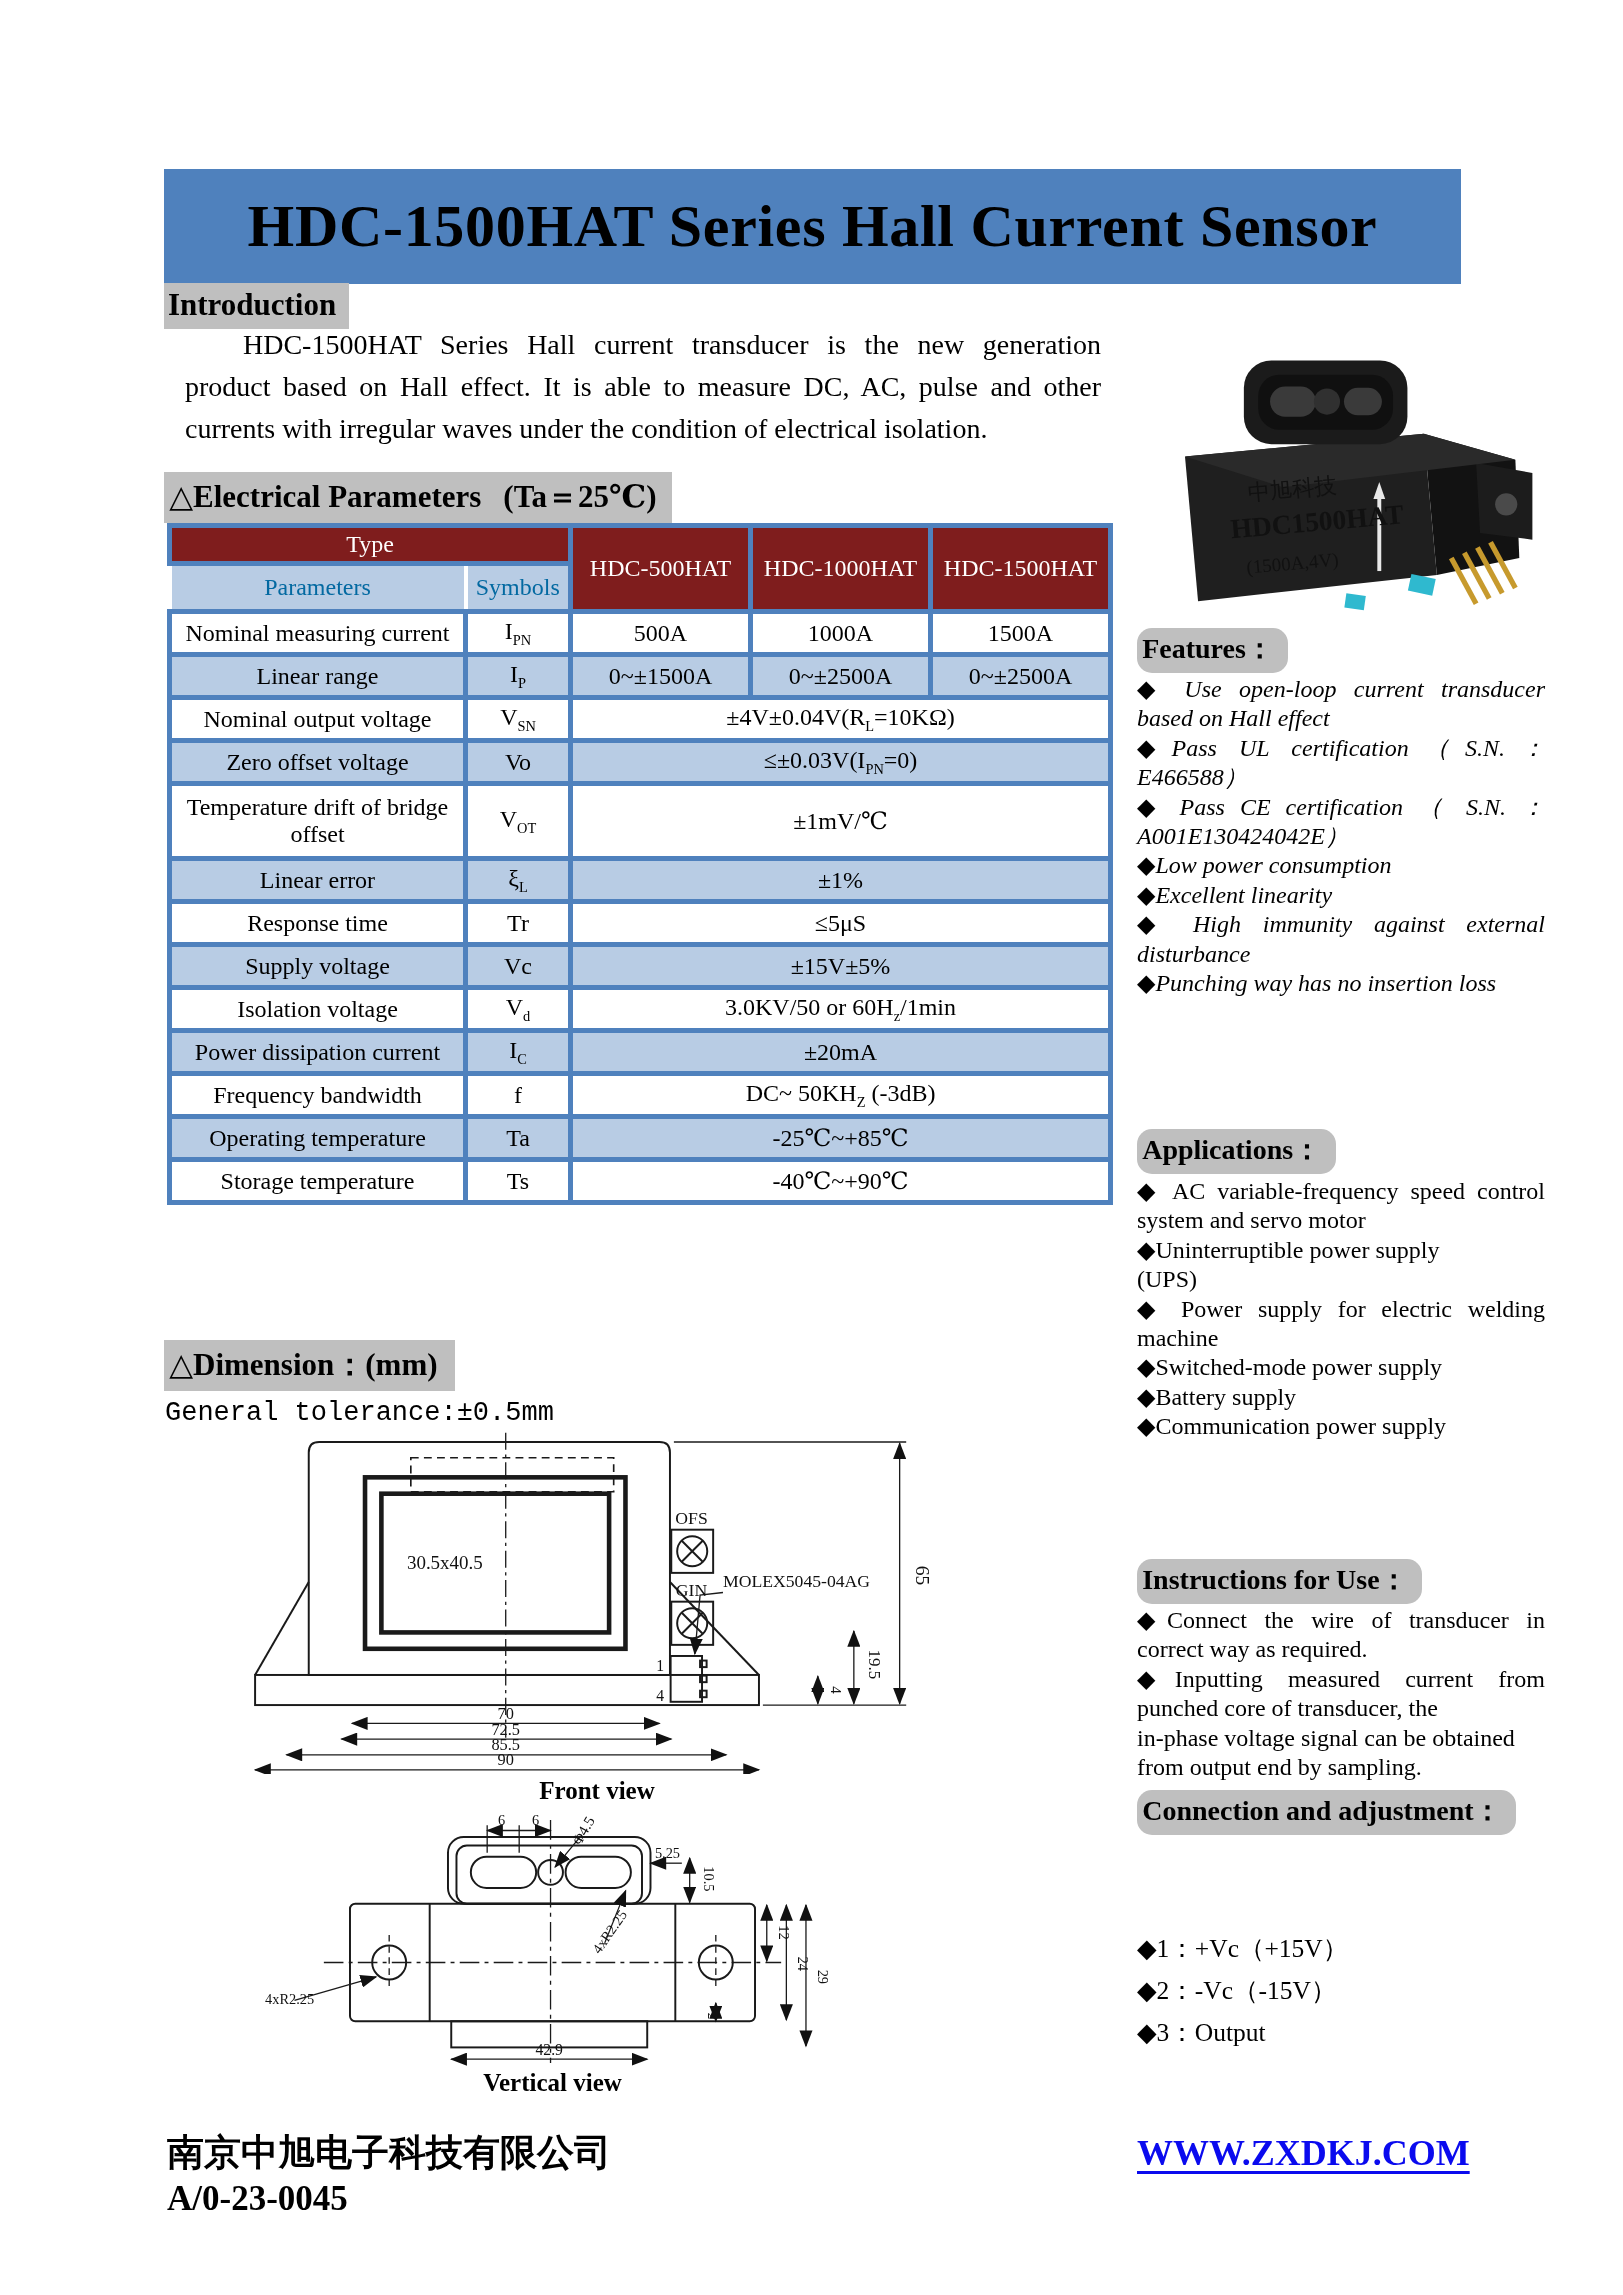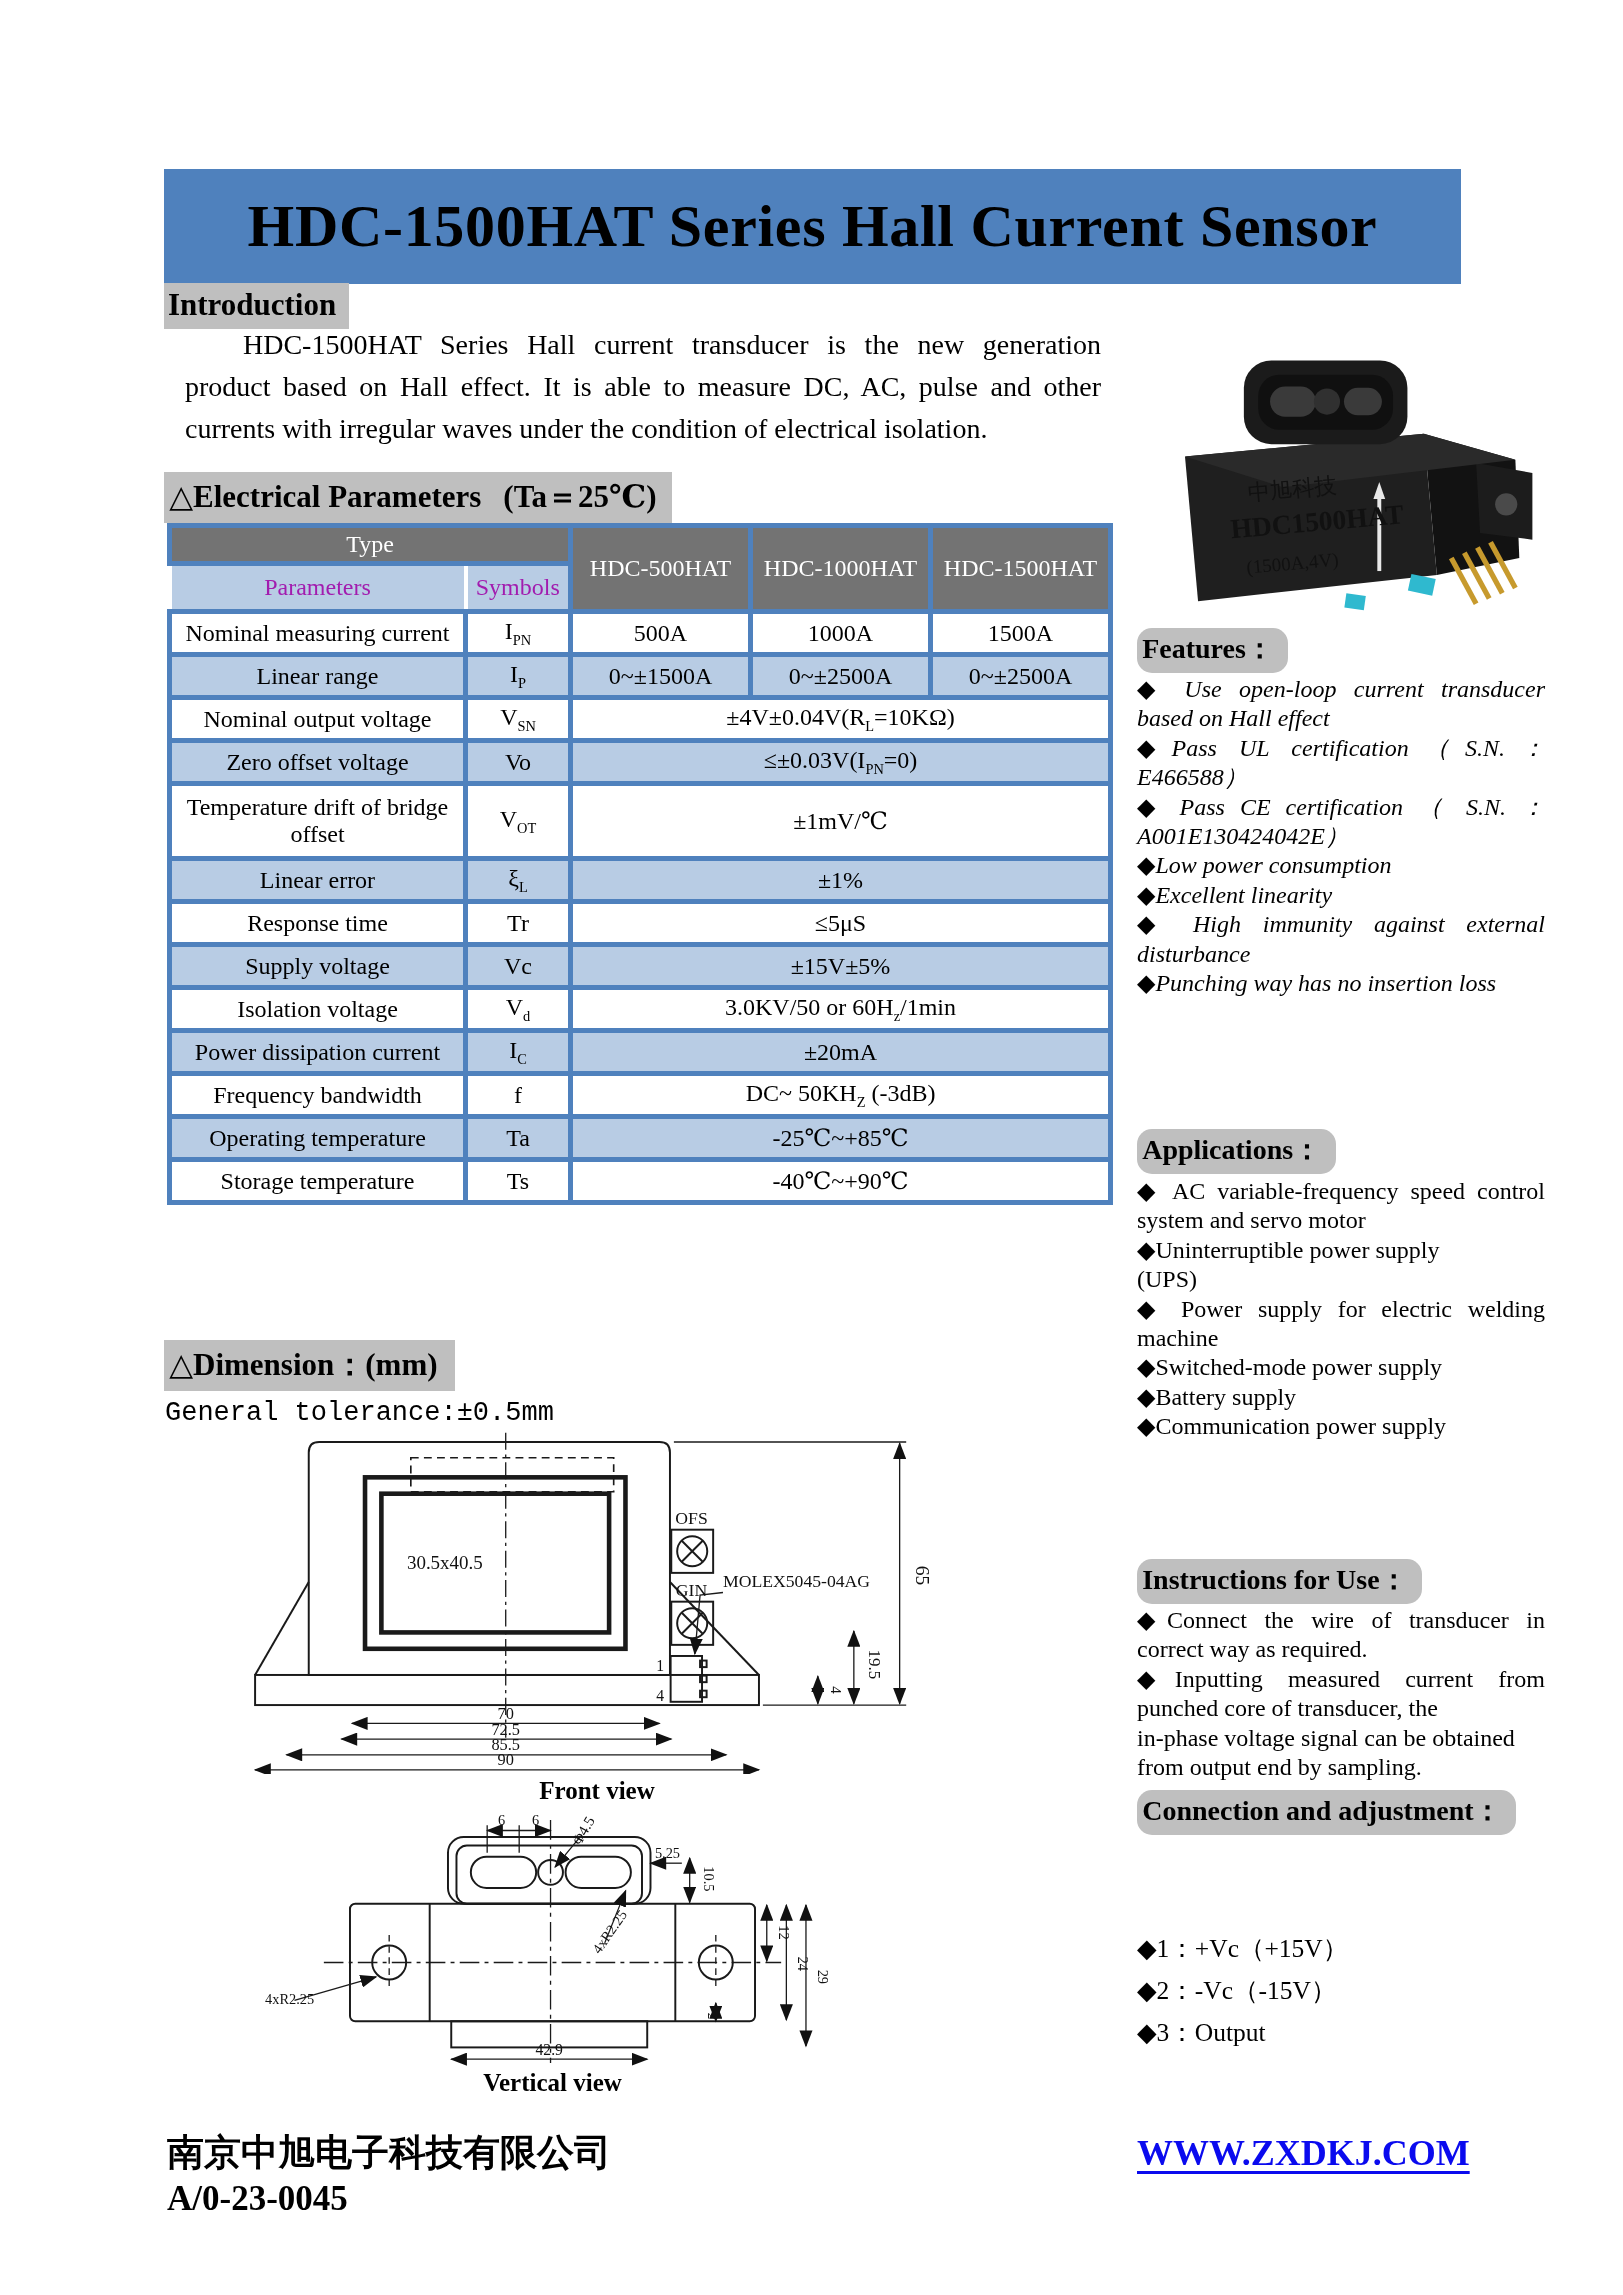--- a/index.html
+++ b/index.html
@@ -22,24 +22,24 @@
   
   .intro-body{position:absolute;left:185px;top:324px;width:916px;font-size:28px;line-height:42px;}
   .jline{text-align:justify;text-align-last:justify;}
   .intro-body .first{text-indent:58px;}
 
   
   .tblwrap{position:absolute;left:167px;top:523px;width:940px;}
   table.params{border-collapse:collapse;width:100%;table-layout:fixed;}
   table.params td{border:5.2px solid #4f81bd;text-align:center;vertical-align:middle;padding:1.3px 3.9px;font-size:24px;overflow:hidden;}
   tr.hdr1{height:38px;} tr.hdr2{height:48px;}
-  .band{background:#737373;color:#fff;border-color:#4f81bd !important;}
+  .band{background:#7f1d1d;color:#fff;border-color:#4f81bd !important;}
   .typec{font-size:26px;}
   .modelc{font-size:26px;}
-  .subhead{background:#b8cce4;color:#a21caf;border:4.6px solid #ffffff !important;font-size:26px;}
+  .subhead{background:#b8cce4;color:#0369a1;border:4.6px solid #ffffff !important;font-size:26px;}
   tr.brow{height:43px;}
   tr.tall{height:75px;}
   tr.lt td{background:#b8cce4;}
   td.pcell{text-align:left;padding-left:6.5px;font-size:24px;}
   td.scell{font-size:30px;}
   sub{font-size:60%;}
 
   
   #tolerance{position:absolute;left:165px;top:1398px;font-size:27px;
              font-family:"Liberation Mono","DejaVu Sans Mono",monospace;}

